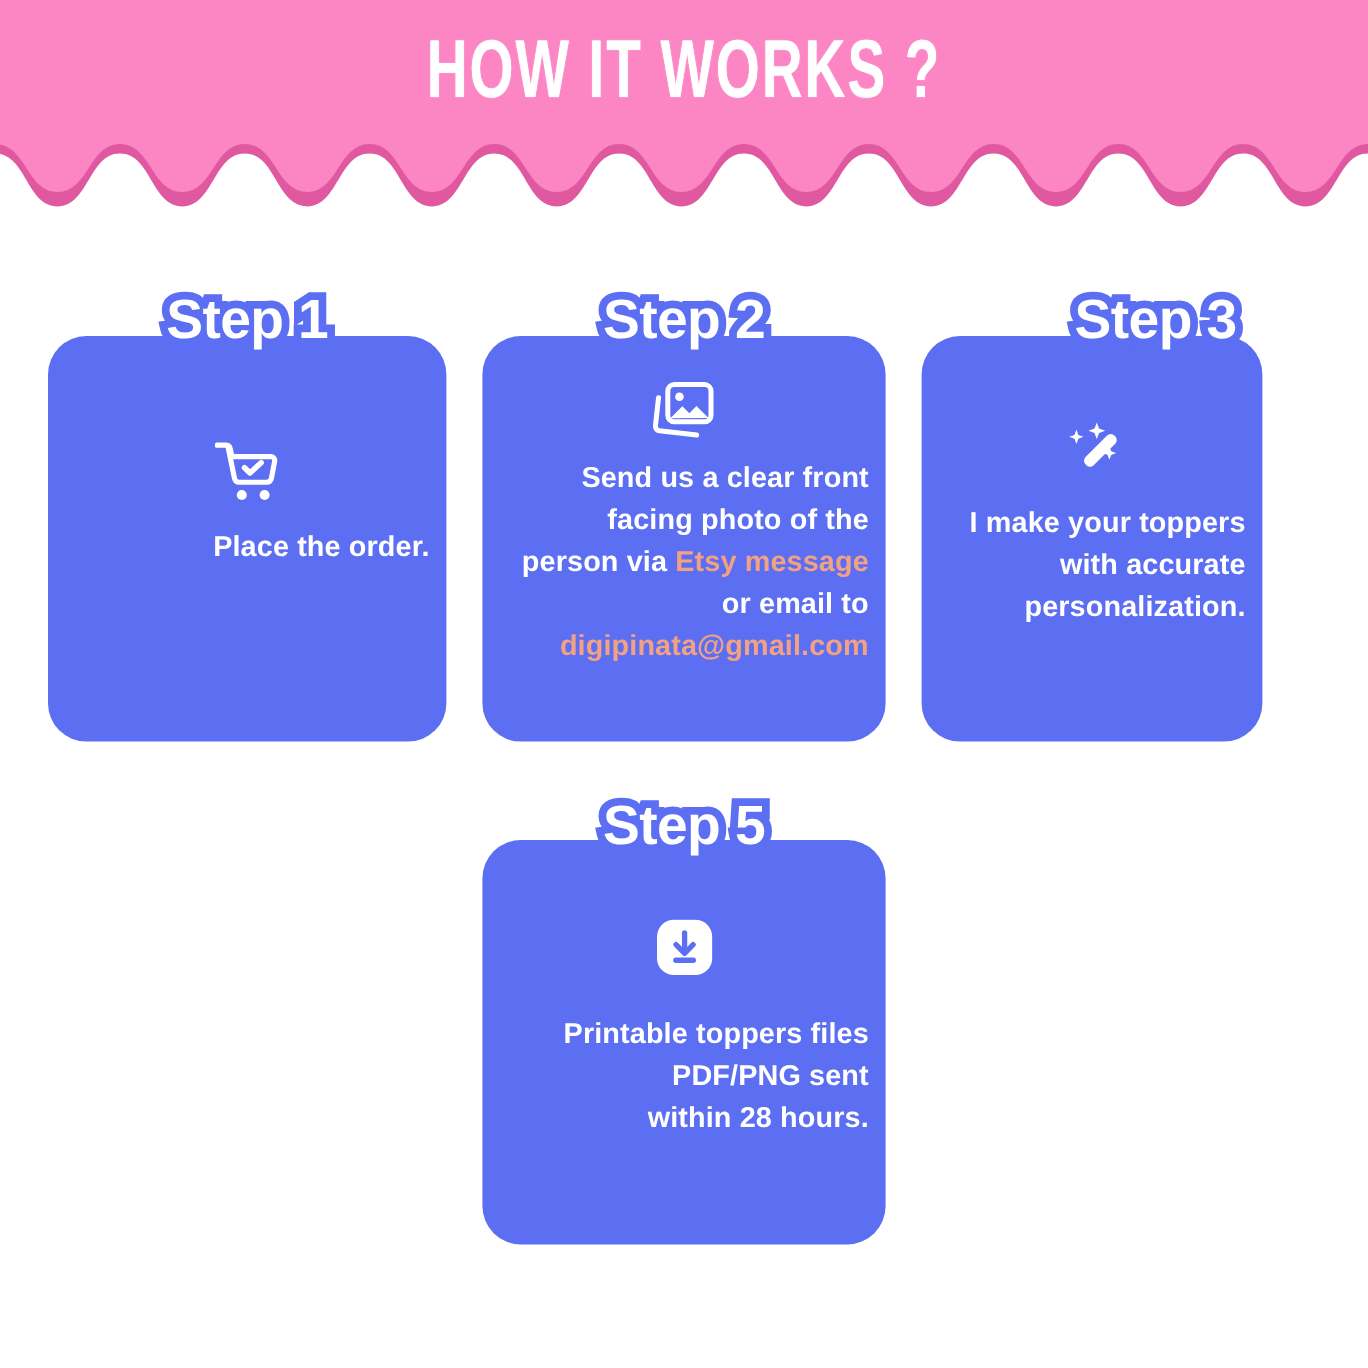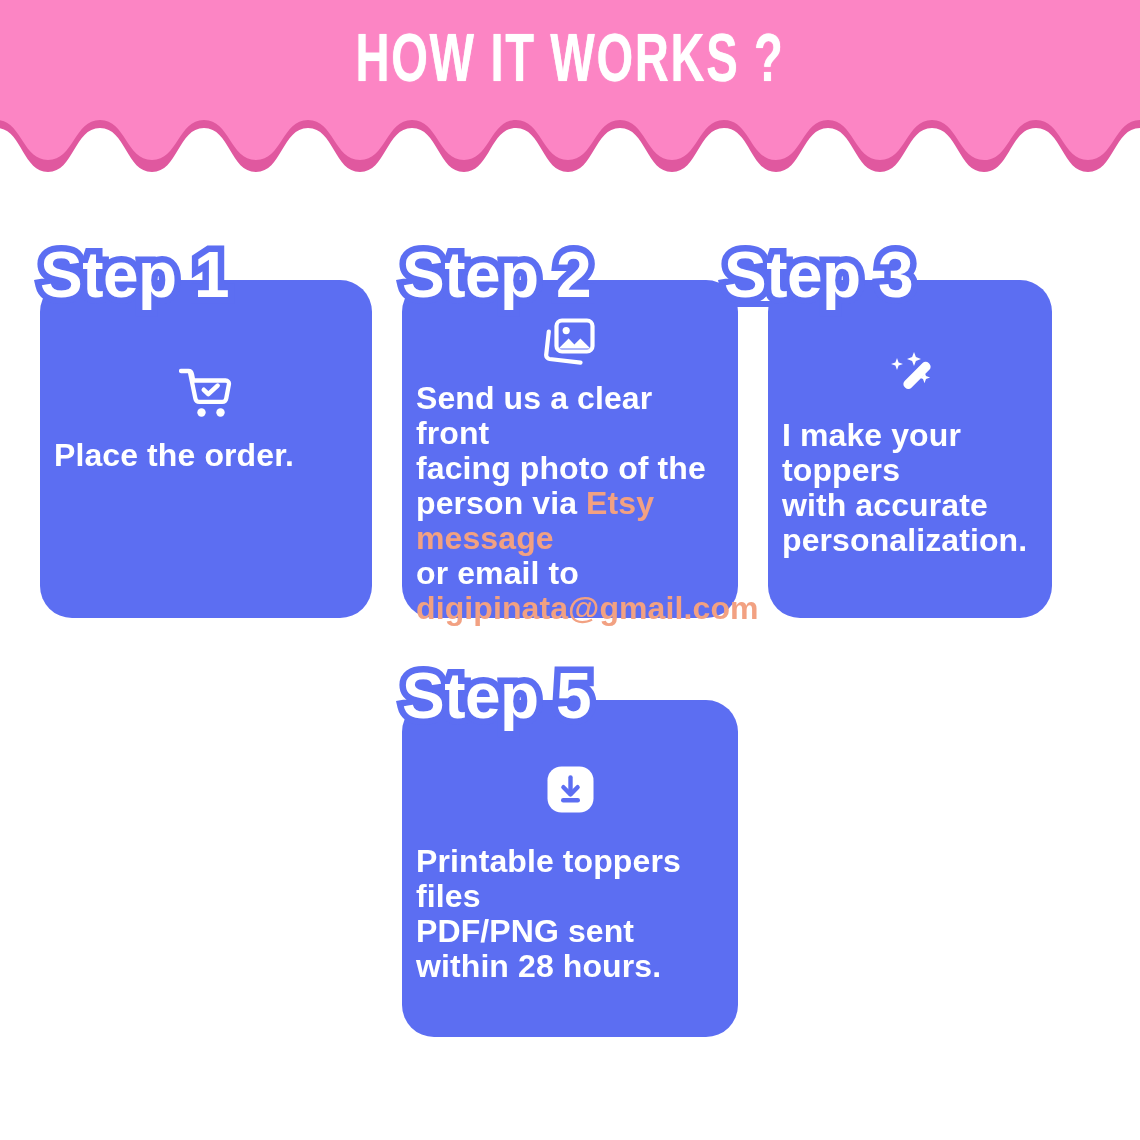--- a/index.html
+++ b/index.html
@@ -37,59 +37,59 @@
     background:#5c6ef2;
     border-radius:32px;
   }
   .card-inner {
     position:absolute; left:0; right:0; top:0;
     display:flex; flex-direction:column; align-items:center;
   }
   .step-label {
     position:absolute;
     width:100%;
-    text-align:left;
+    text-align:center;
     color:#ffffff;
     font-family:"Liberation Sans", sans-serif;
     font-weight:bold;
-    font-size:64px;
+    font-size:46px;
     line-height:1;
     letter-spacing:-0.5px;
     white-space:nowrap;
     z-index:5;
     paint-order:stroke fill;
     -webkit-text-stroke:13px #5c6ef2;
   }
   .step-label span { position:relative; }
 
   .card-icon {
     display:block;
     margin:0 auto;
   }
   .card-text {
     color:#ffffff;
     font-family:"Liberation Sans", sans-serif;
     font-weight:bold;
-    font-size:32px;
+    font-size:24px;
     line-height:35px;
-    text-align:left;
+    text-align:right;
     letter-spacing:0.1px;
     padding:0 14px;
   }
   .hl { color:#f2a182;margin-top:48px; }
 
   
   #card-1 { left:40px;  top:280px;  width:332px; height:338px; }
   #card-2 { left:402px; top:280px;  width:336px; height:338px; }
   #card-3 { left:768px; top:280px;  width:284px; height:338px; }
   #card-4 { left:402px; top:700px;  width:336px; height:337px; }
 
   #label-1 { left:40px;  top:243px; width:332px; }
   #label-2 { left:402px; top:243px; width:336px; }
-  #label-3 { left:724px; top:243px; width:334px;text-decoration:underline; }
+  #label-3 { left:796px; top:243px; width:334px;text-decoration:underline; }
   #label-4 { left:402px; top:664px; width:336px; }
 
   #icon-1 { position:absolute; left:0; right:0; top:87px; }
   #icon-2 { position:absolute; left:0; right:0; top:36px; }
   #icon-3 { position:absolute; left:0; right:0; top:64px; }
   #icon-4 { position:absolute; left:0; right:0; top:66px; }
 
   #text-1 { position:absolute; left:0; right:0; top:158px; }
   #text-2 { position:absolute; left:0; right:0; top:101px; }
   #text-3 { position:absolute; left:0; right:0; top:138px; }

